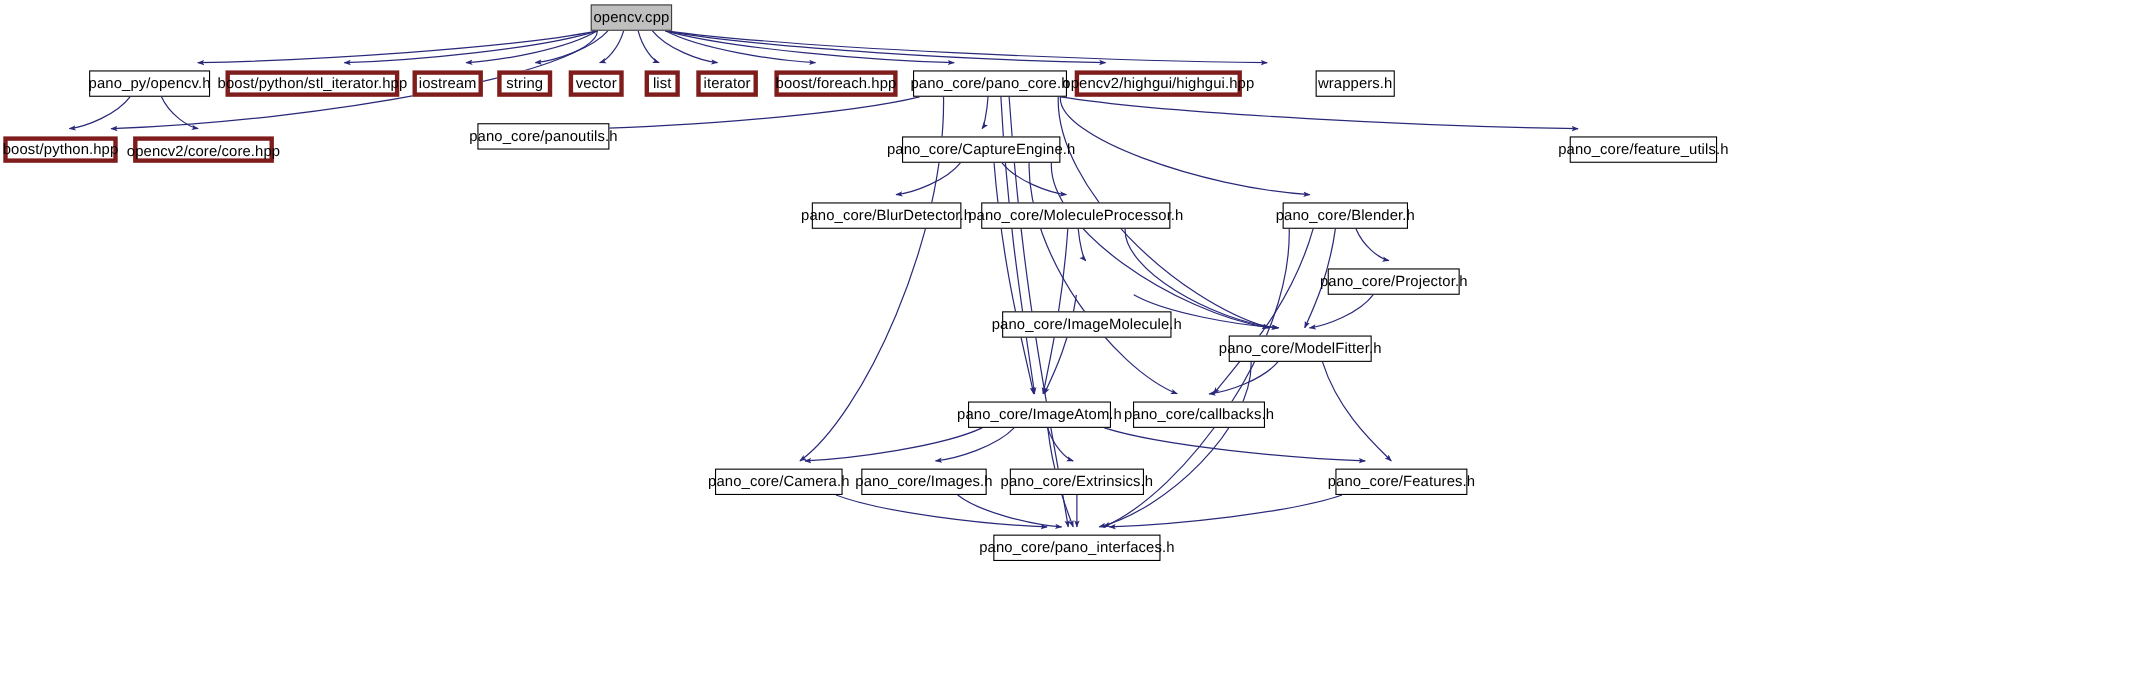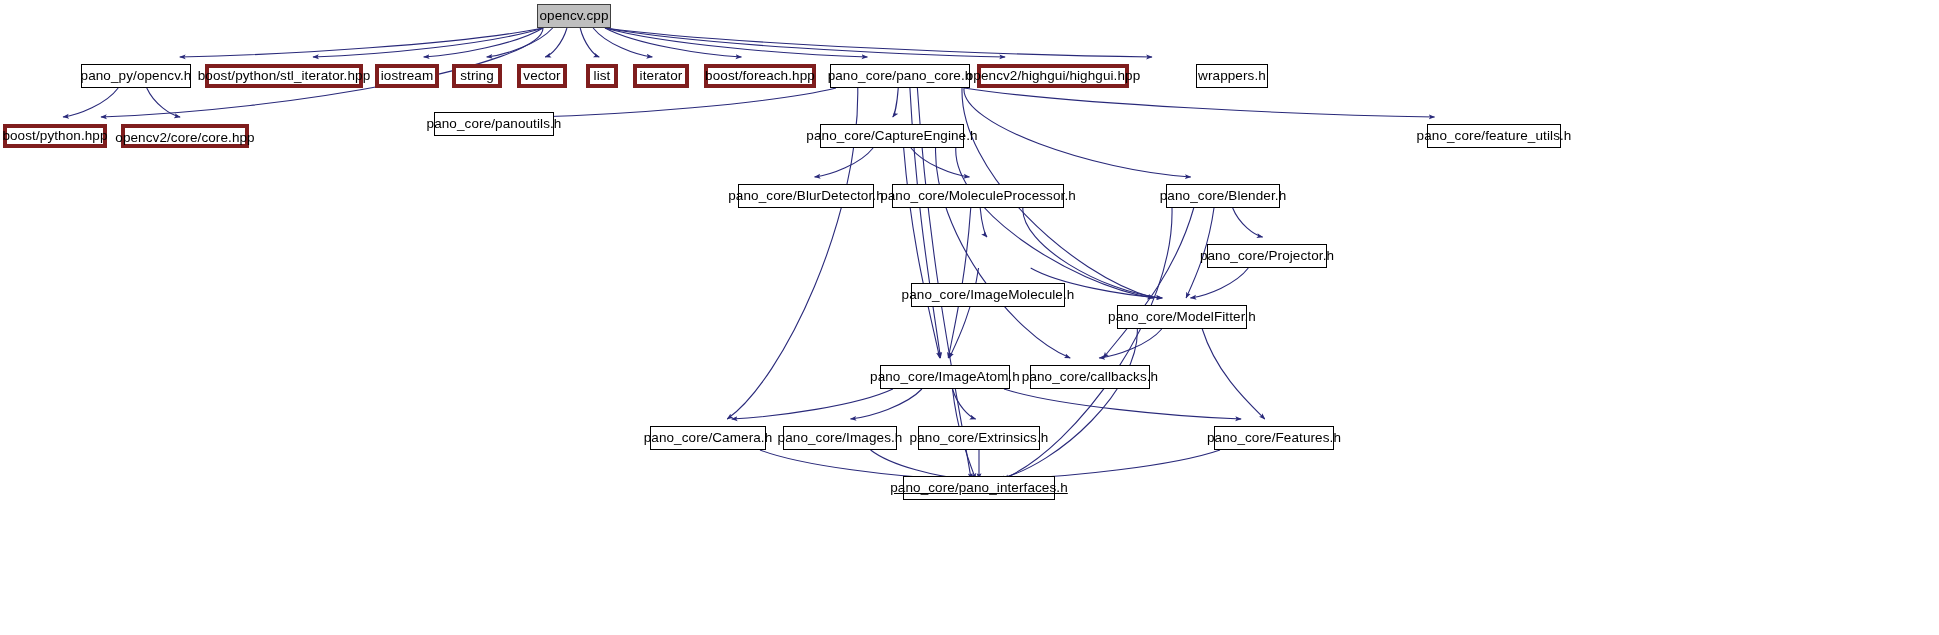--- a/index.html
+++ b/index.html
@@ -153,16 +153,16 @@
     </div>
     <div class="node bold" style="left: 783px; top: 426px; width: 114px;">
       <span class="node-label">pano_core/Images.h</span>
     </div>
     <div class="node bold" style="left: 918px; top: 426px; width: 122px;">
       <span class="node-label">pano_core/Extrinsics.h</span>
     </div>
     <div class="node bold" style="left: 1214px; top: 426px; width: 120px;">
       <span class="node-label">pano_core/Features.h</span>
     </div>
-    <div class="node bold" style="left: 903px; top: 476px; width: 152px; text-decoration: underline;">
+    <div class="node bold" style="left: 903px; top: 486px; width: 152px;">
       <span class="node-label">pano_core/pano_interfaces.h</span>
     </div>
   </div>
 
 </body></html>

